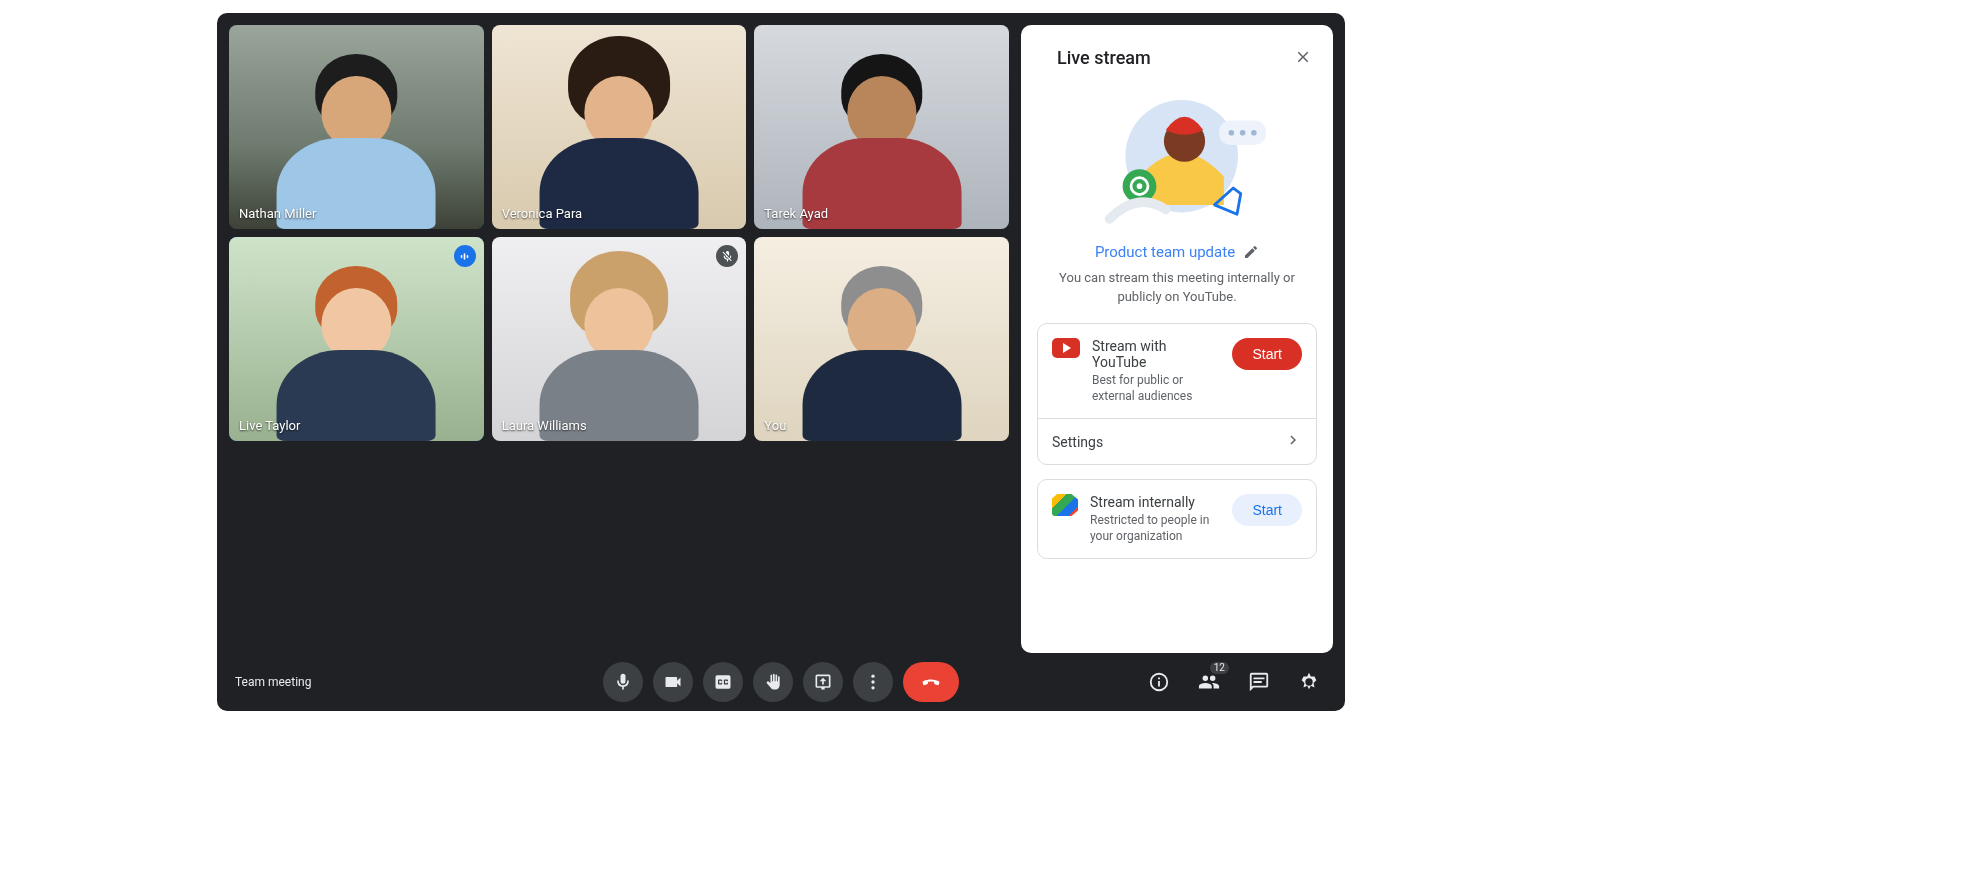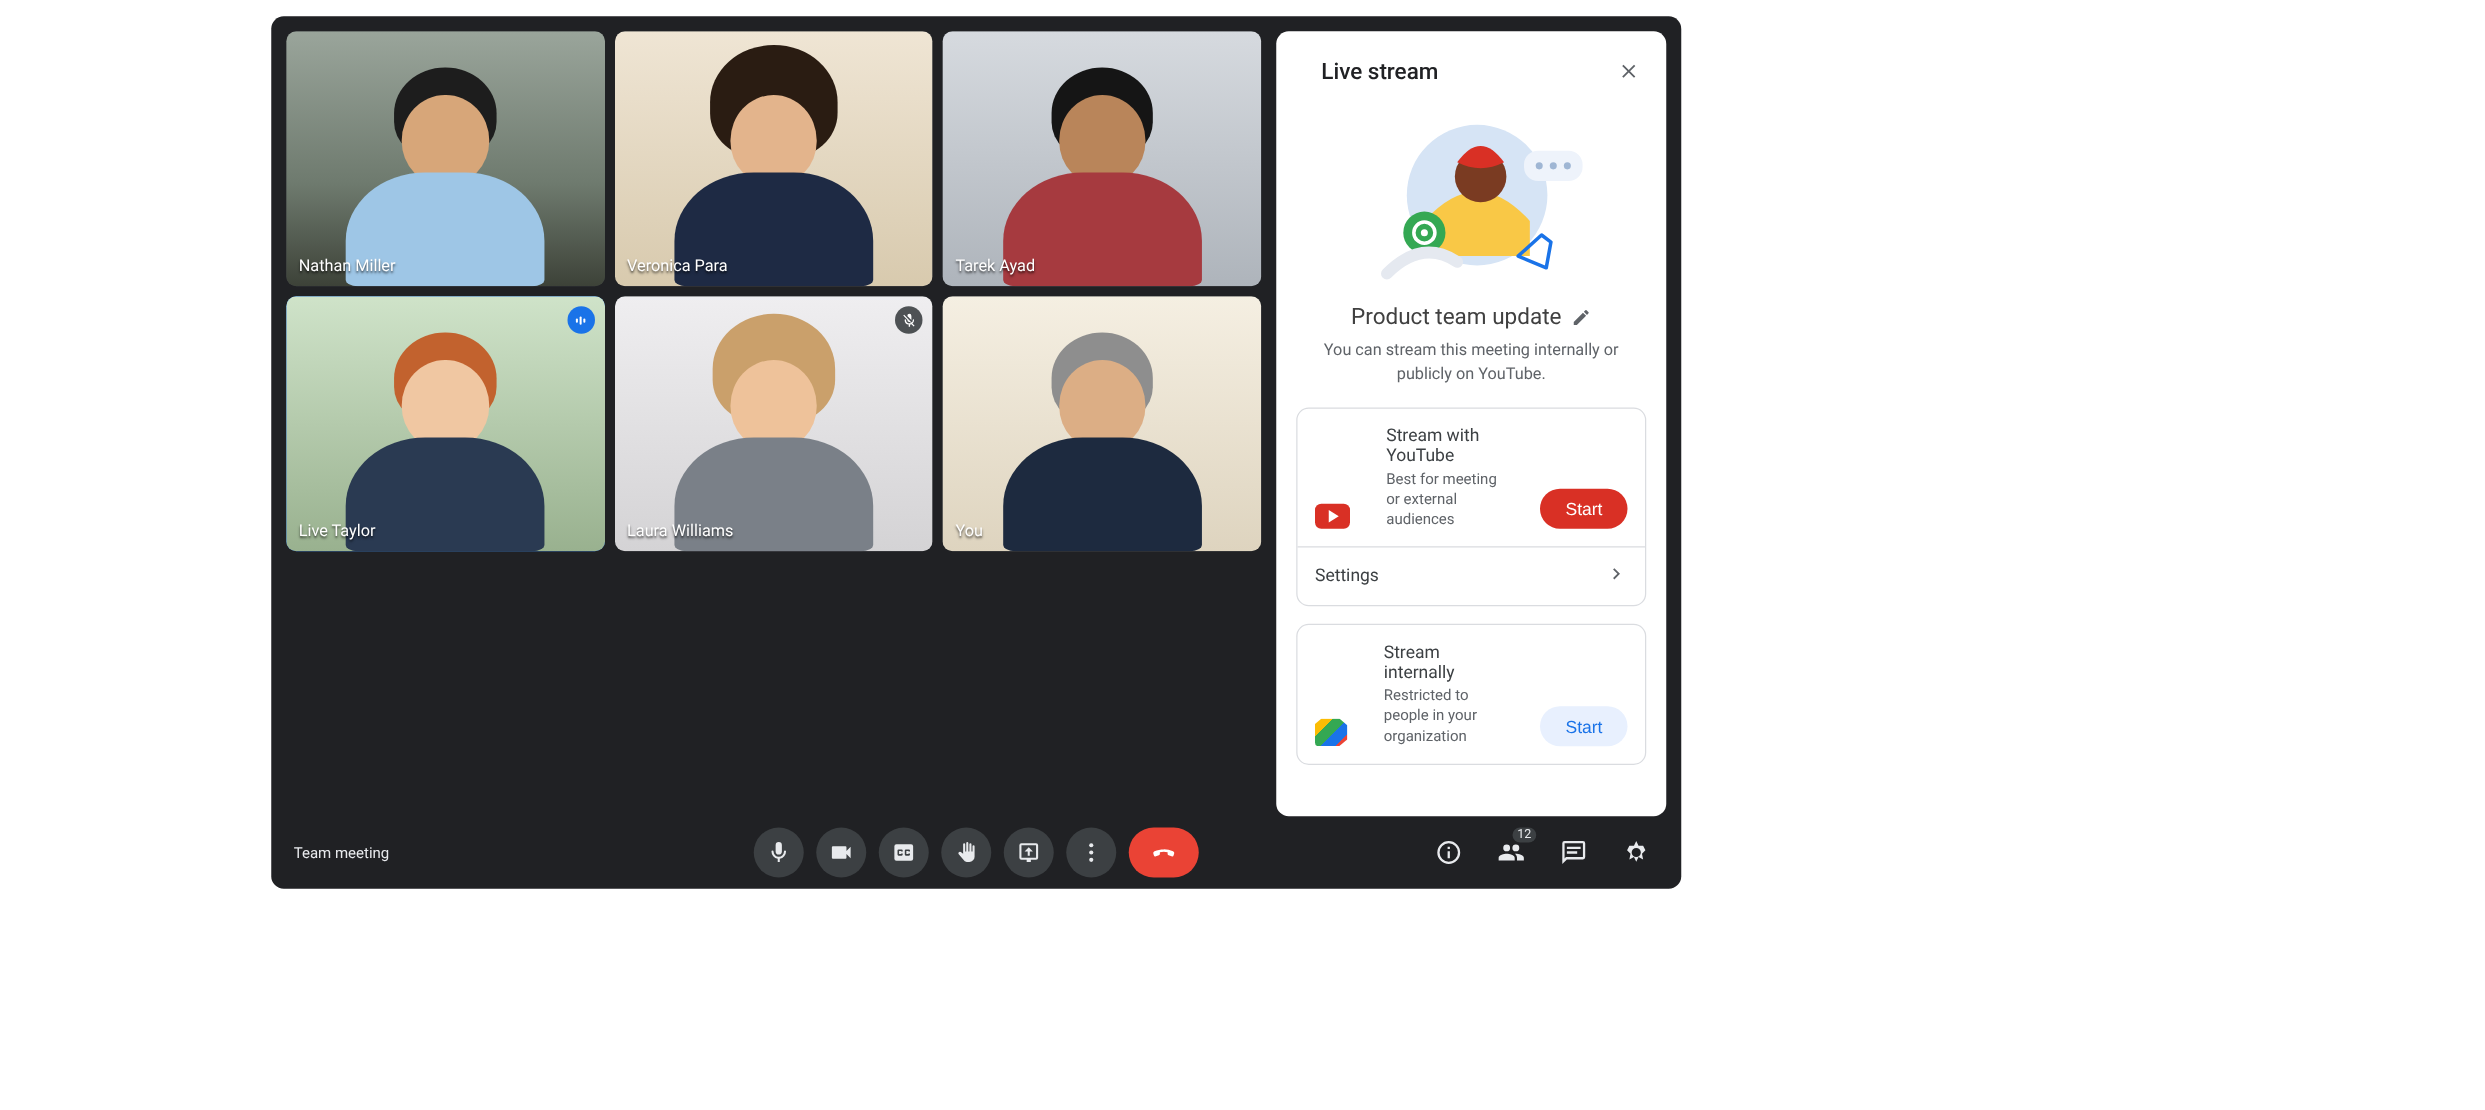--- a/index.html
+++ b/index.html
@@ -107,33 +107,33 @@
   }
   .panel-title { font-size: 18px; font-weight: 500; }
   .close-btn { width: 28px; height: 28px; border-radius: 50%; display:flex;align-items:center;justify-content:center; cursor:pointer; color:#5f6368;}
   .illus {
     height: 150px;
     display:flex; align-items:center; justify-content:center;
     margin: 4px 0 10px;
   }
   .stream-name-row {
     display:flex; align-items:center; justify-content:center; gap:8px;
-    font-size: 18px; color:#404040; margin-bottom: 8px;
+    font-size: 15px; color:#3b82f6; margin-bottom: 8px;
   }
   .edit-btn { color:#5f6368; cursor:pointer; display:flex; }
   .desc {
     text-align:center; color:#5f6368; font-size:13px; line-height:1.45;
     padding: 0 8px 16px;
   }
   .card {
     border: 1px solid #dadce0; border-radius: 10px;
     margin-bottom: 14px;
   }
   .card-row {
-    display:flex; align-items:flex-end; gap:29px;
+    display:flex; align-items:flex-start; gap:12px;
     padding: 14px 14px;
   }
   .divider { height:1px; background:#dadce0; }
   .card-row .txt { flex:1; }
   .card-row .ttl { font-size: 14px; color:#3c4043; }
   .card-row .sub { font-size: 12px; color:#5f6368; margin-top:2px; line-height:1.35;}
   .pill {
     border: none; border-radius: 18px; padding: 8px 20px;
     font-size: 14px; font-weight: 500; cursor: pointer;
   }
@@ -334,21 +334,21 @@
           </span>
         </div>
 
         <div class="desc">You can stream this meeting internally or publicly on YouTube.</div>
 
         <div class="card">
           <div class="card-row">
             <div class="yt-icon"></div>
             <div class="txt">
               <div class="ttl">Stream with YouTube</div>
-              <div class="sub">Best for meeting or external audiences</div>
+              <div class="sub">Best for public or external audiences</div>
             </div>
             <button class="pill red">Start</button>
           </div>
           <div class="divider"></div>
           <div class="settings-row">
             <span>Settings</span>
             <span class="chev">
               <svg width="18" height="18" viewBox="0 0 24 24">
                   <path fill="#5f6368" d="M8.6 16.6L13.2 12 8.6 7.4 10 6l6 6-6 6z"></path>
                 </svg>

